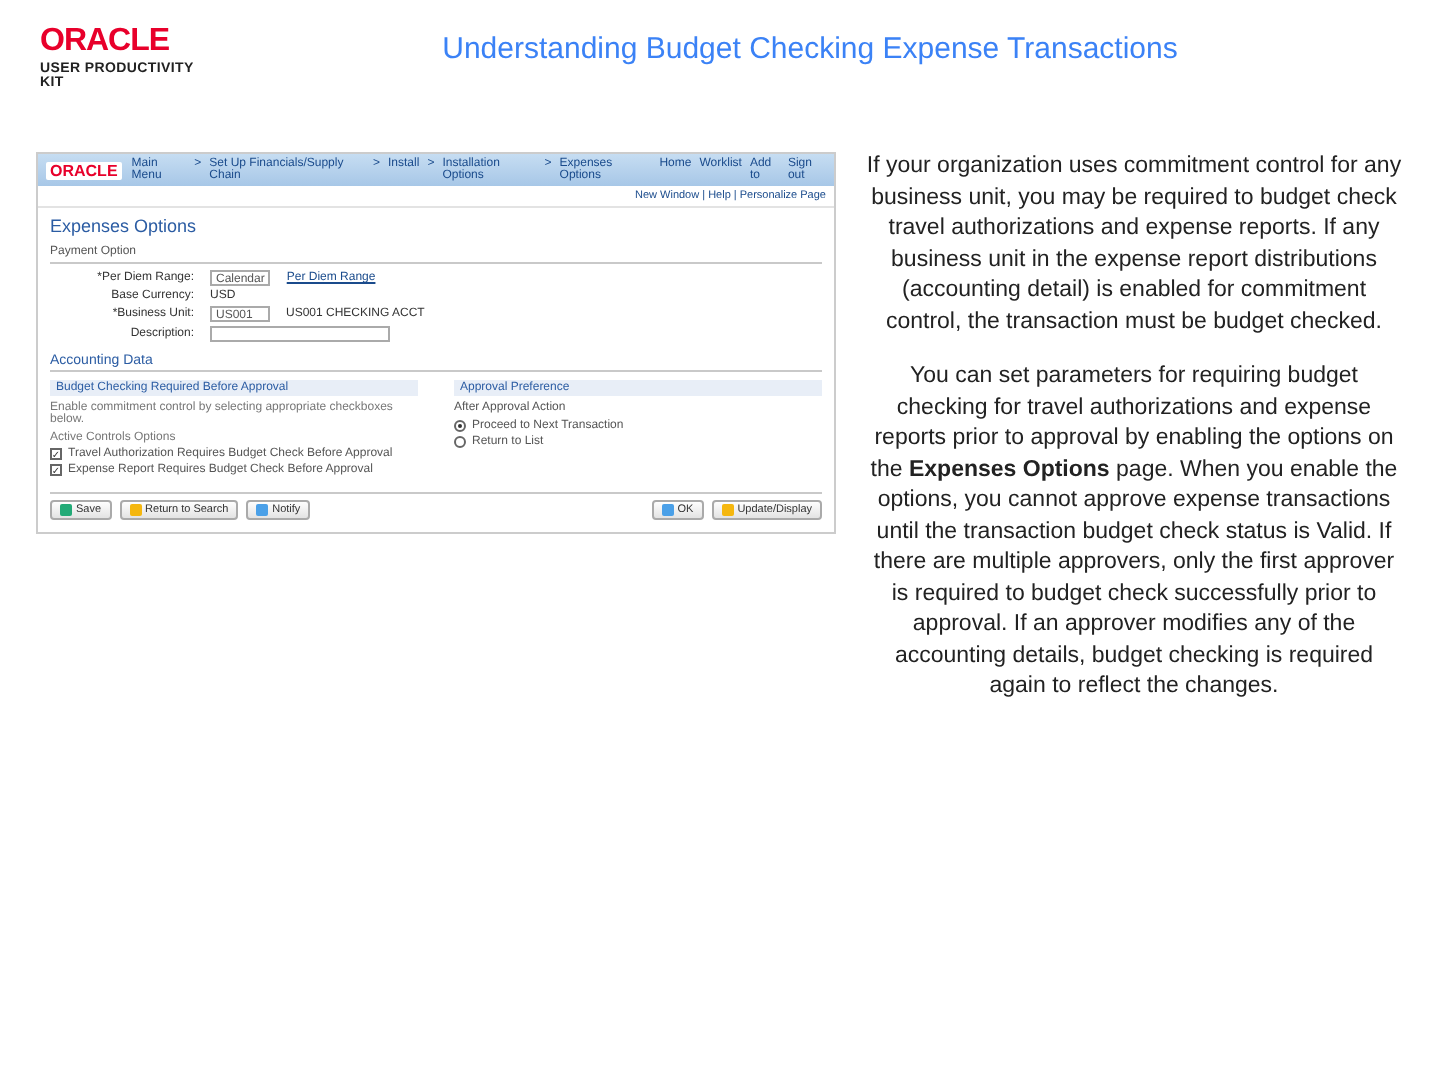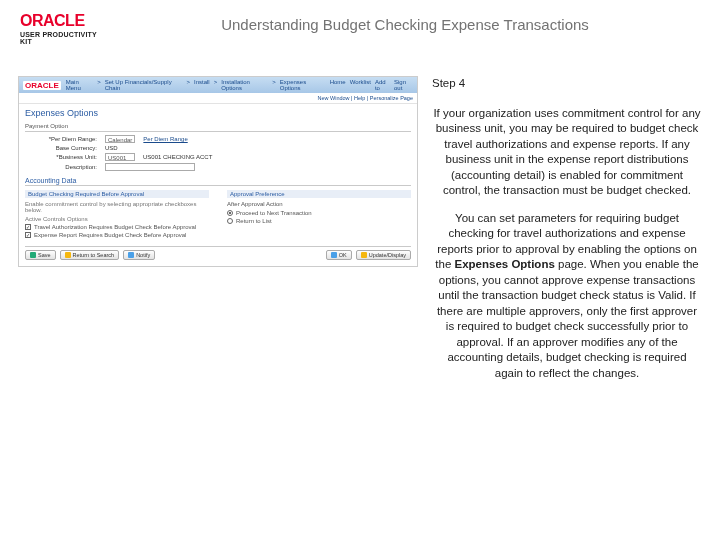--- a/index.html
+++ b/index.html
@@ -2,21 +2,21 @@
 <html><head>
 <meta charset="utf-8">
 <style>
   * { box-sizing: border-box; margin: 0; padding: 0; }
   body { width: 720px; height: 540px; font-family: Arial, Helvetica, sans-serif; background: #fff; overflow: hidden; }
 
   .header { display: flex; align-items: flex-start; padding: 12px 20px 6px; }
   .logo-box { width: 90px; }
   .oracle-logo { font-family: Arial, sans-serif; font-weight: bold; font-size: 16px; letter-spacing: -0.5px; color: #e8002b; }
   .upk { font-size: 7px; font-weight: bold; color: #222; letter-spacing: 0.2px; margin-top: 1px; }
-  .title { flex: 1; text-align: center; font-size: 15px; color: #737373; padding-top: 4px; }
+  .title { flex: 1; text-align: center; font-size: 15px; color: #3b82f6; padding-top: 4px; }
 
   .content { display: flex; padding: 25px 18px 0; gap: 14px; }
   .left { width: 400px; }
   .right { flex: 1; font-size: 11.5px; color: #222; line-height: 1.35; }
   .right .step { margin-bottom: 14px; }
   .right p { margin-bottom: 12px; text-align: center; }
   .right .bold { font-weight: bold; }
 
   
   .shot { border: 1px solid #ccc; font-size: 6px; color: #555; background: #fff; }
@@ -166,19 +166,18 @@
           <span class="shot-btn">
               <span class="ico upd"></span>
               <span>Update/Display</span>
             </span>
         </div>
       </div>
     </div>
   </div>
 
   <div class="right">
-    <div class="step">Step 4</div>
     <p>If your organization uses commitment control for any business unit, you may be required to budget check travel authorizations and expense reports. If any business unit in the expense report distributions (accounting detail) is enabled for commitment control, the transaction must be budget checked.</p>
     <p>
       <span>You can set parameters for requiring budget checking for travel authorizations and expense reports prior to approval by enabling the options on the </span><span class="bold">Expenses Options</span><span> page. When you enable the options, you cannot approve expense transactions until the transaction budget check status is Valid. If there are multiple approvers, only the first approver is required to budget check successfully prior to approval. If an approver modifies any of the accounting details, budget checking is required again to reflect the changes.</span>
     </p>
   </div>
 </div>
 
 </body></html>

